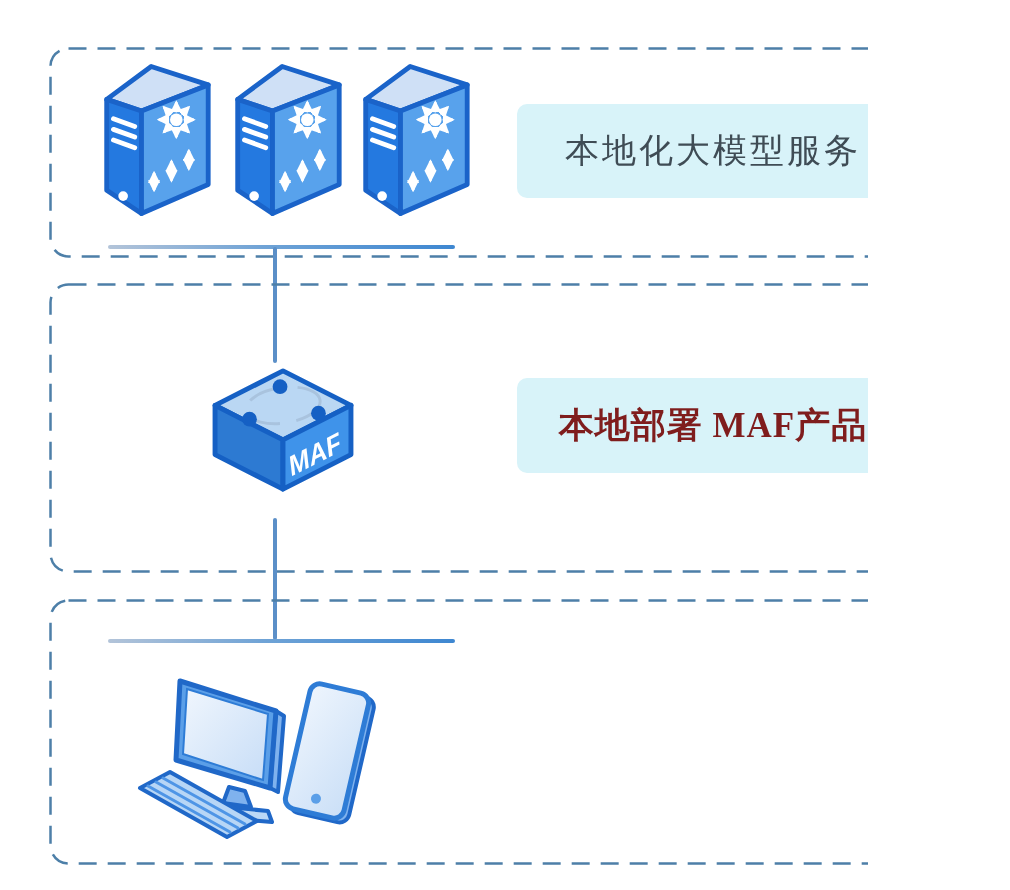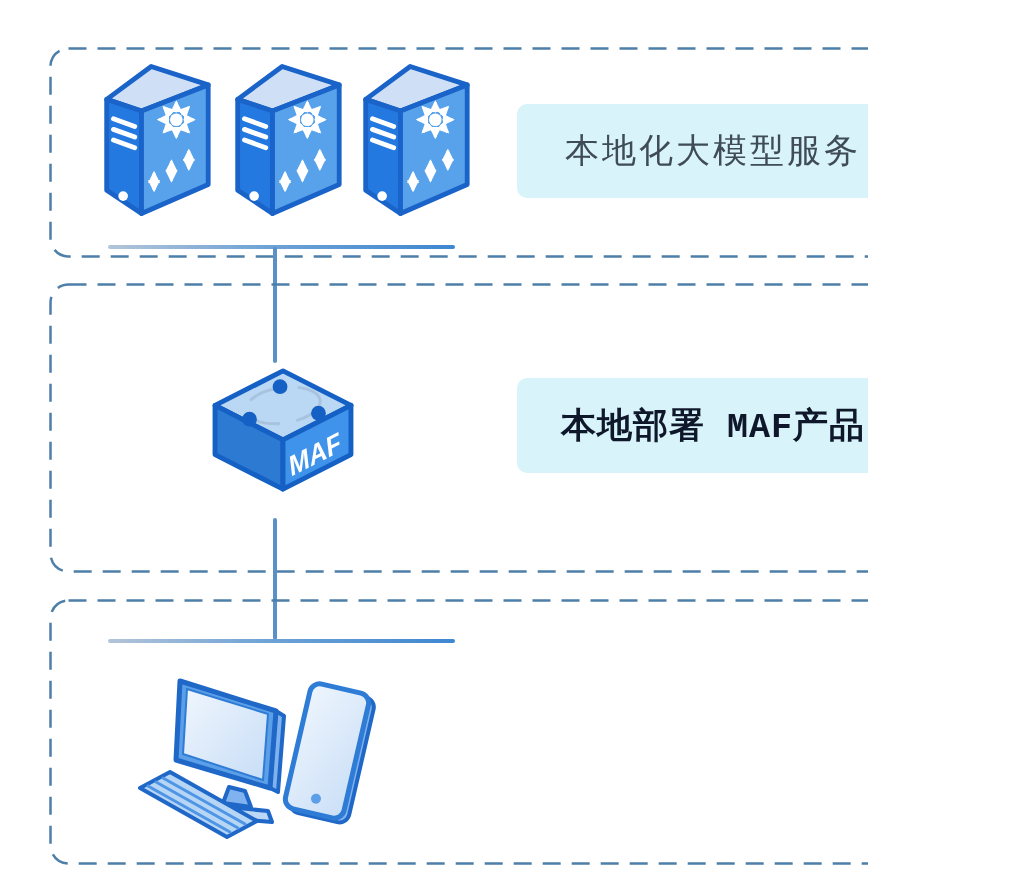--- a/index.html
+++ b/index.html
@@ -18,22 +18,22 @@
   .label-box{
     position:absolute;left:517px;width:392px;
     background:#d8f3f9;border-radius:10px;
     display:flex;align-items:center;justify-content:center;
   }
   .label-serif{
     font-family:"DejaVu Serif","Liberation Serif",serif;
     color:#3f4c55;font-size:34px;letter-spacing:3px;font-weight:400;
   }
   .label-highlight{
-    font-family:Liberation Mono, monospace;
-    color:#0f172a;font-size:35px;font-weight:700;letter-spacing:1px;
+    font-family:Liberation Serif, serif;
+    color:#7f1d1d;font-size:35px;font-weight:700;letter-spacing:1px;
   }
   
   .hline{
     position:absolute;height:4px;border-radius:2px;
     background:linear-gradient(90deg,#b3c4d9 0%,#6fa3d6 45%,#3e87d1 100%);
   }
   .vline{
     position:absolute;width:4px;border-radius:2px;
     background:#5b8fc8;
   }

